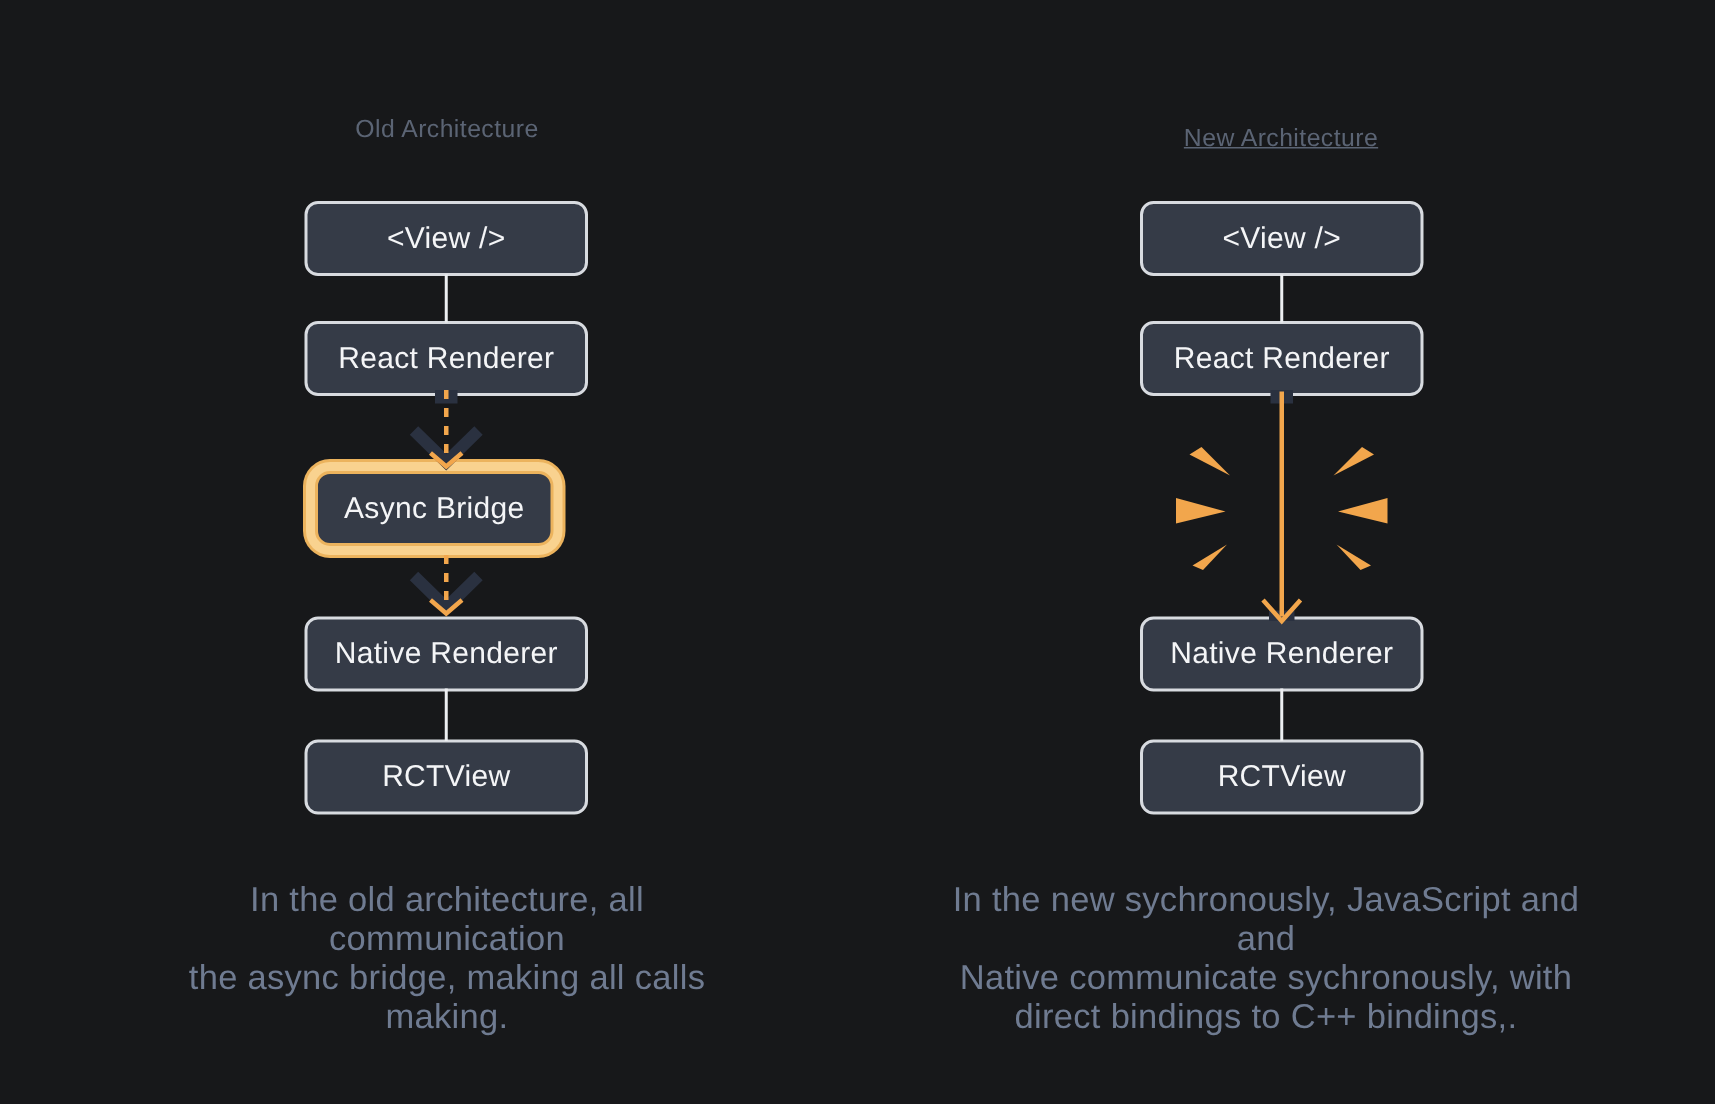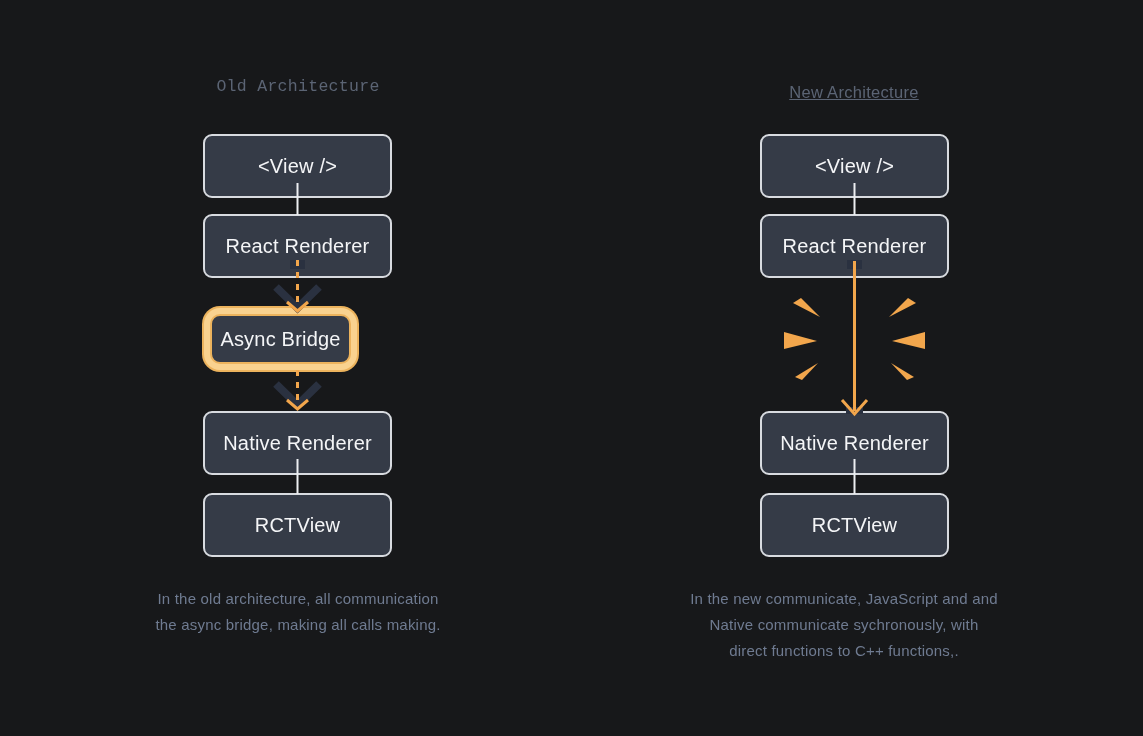--- a/index.html
+++ b/index.html
@@ -26,66 +26,66 @@
   }
   .col-title {
     position: absolute;
     width: 300px;
     text-align: center;
     color: var(--title_text, #5B6474);
     font-size: 16.5px;
     letter-spacing: 0.3px;
     font-weight: 400;
   }
-  .title-old { left: 148px; top: 77px; font-family: Liberation Mono, monospace; }
+  .title-old { left: 148px; top: 77px; }
   .title-new { left: 704px; top: 83px; text-decoration: underline; }
   .box {
     position: absolute;
     box-sizing: border-box;
     width: 189px;
-    height: 64px;
+    height: 50px;
     background: var(--box_fill, #353B47);
     border: 2px solid var(--box_border, #D8DBE0);
     border-radius: 9px;
     display: flex;
     align-items: center;
     justify-content: center;
     color: var(--box_text, #F4F5F7);
     font-size: 20px;
     letter-spacing: 0.2px;
     z-index: 2;
   }
   
   .ob-view   { left: 203px; top: 134px; }
   .ob-react  { left: 203px; top: 214px; }
   .ob-native { left: 203px; top: 411px; }
   .ob-rct    { left: 203px; top: 493px; }
   
   .ob-bridge {
     left: 210px; top: 314px;
-    width: 141px; height: 50px;
+    width: 159px; height: 50px;
     border: 2.5px solid var(--glow_edge, #ECB35D);
     border-radius: 10px;
     box-shadow: 0 0 0 6px var(--glow_ring, #F9D28F), 0 0 0 8px var(--glow_edge, #ECB35D);
     z-index: 3;
     text-align: center;
   }
   
   .nb-view   { left: 760px; top: 134px; }
   .nb-react  { left: 760px; top: 214px; }
   .nb-native { left: 760px; top: 411px; }
   .nb-rct    { left: 760px; top: 493px; }
 
   .caption {
     position: absolute;
     width: 420px;
     top: 586px;
     text-align: center;
     color: var(--caption_text, #6F7B91);
-    font-size: 15px;
+    font-size: 23px;
     letter-spacing: 0.2px;
     line-height: 26px;
   }
   .caption span { display: block; }
   .cap-old { left: 88px; }
   .cap-new { left: 634px; }
 
   .overlay {
     position: absolute;
     left: 0; top: 0;
@@ -163,18 +163,18 @@
     <polygon class="spark" points="916,303 908,298 889,317"></polygon>
     <polygon class="spark" points="925,332 925,349 892,341"></polygon>
     <polygon class="spark" points="914,377 907,380 891,363"></polygon>
   </svg>
 
   <div class="caption cap-old">
     <span>In the old architecture, all communication</span>
     <span>the async bridge, making all calls making.</span>
   </div>
   <div class="caption cap-new">
-    <span>In the new communicate, JavaScript and and</span>
+    <span>In the new sychronously, JavaScript and and</span>
     <span>Native communicate sychronously, with</span>
-    <span>direct functions to C++ functions,.</span>
+    <span>direct bindings to C++ bindings,.</span>
   </div>
 
 </div>
 
 </body></html>

